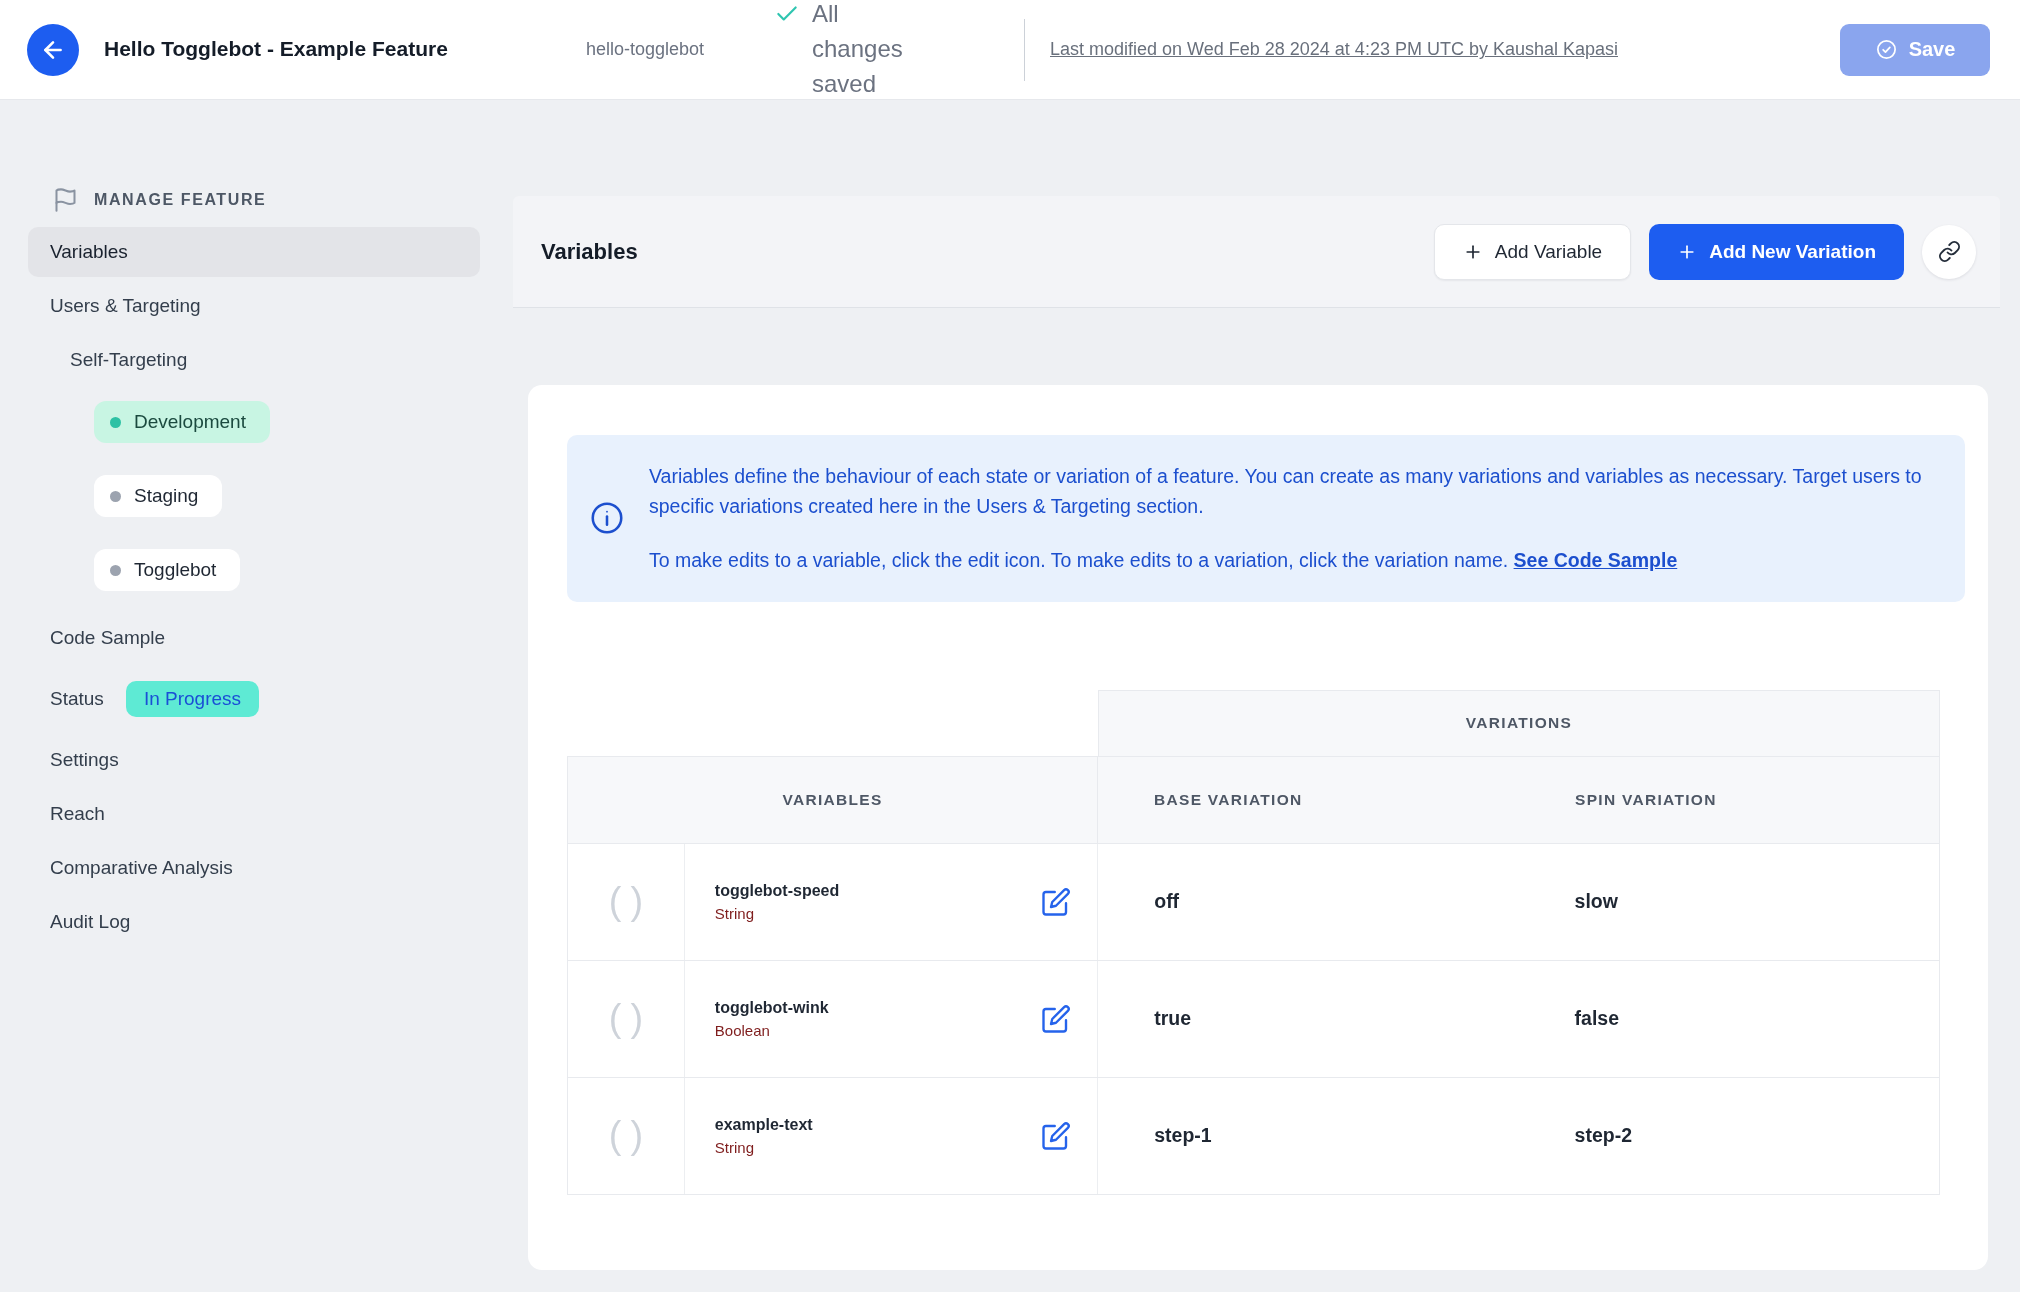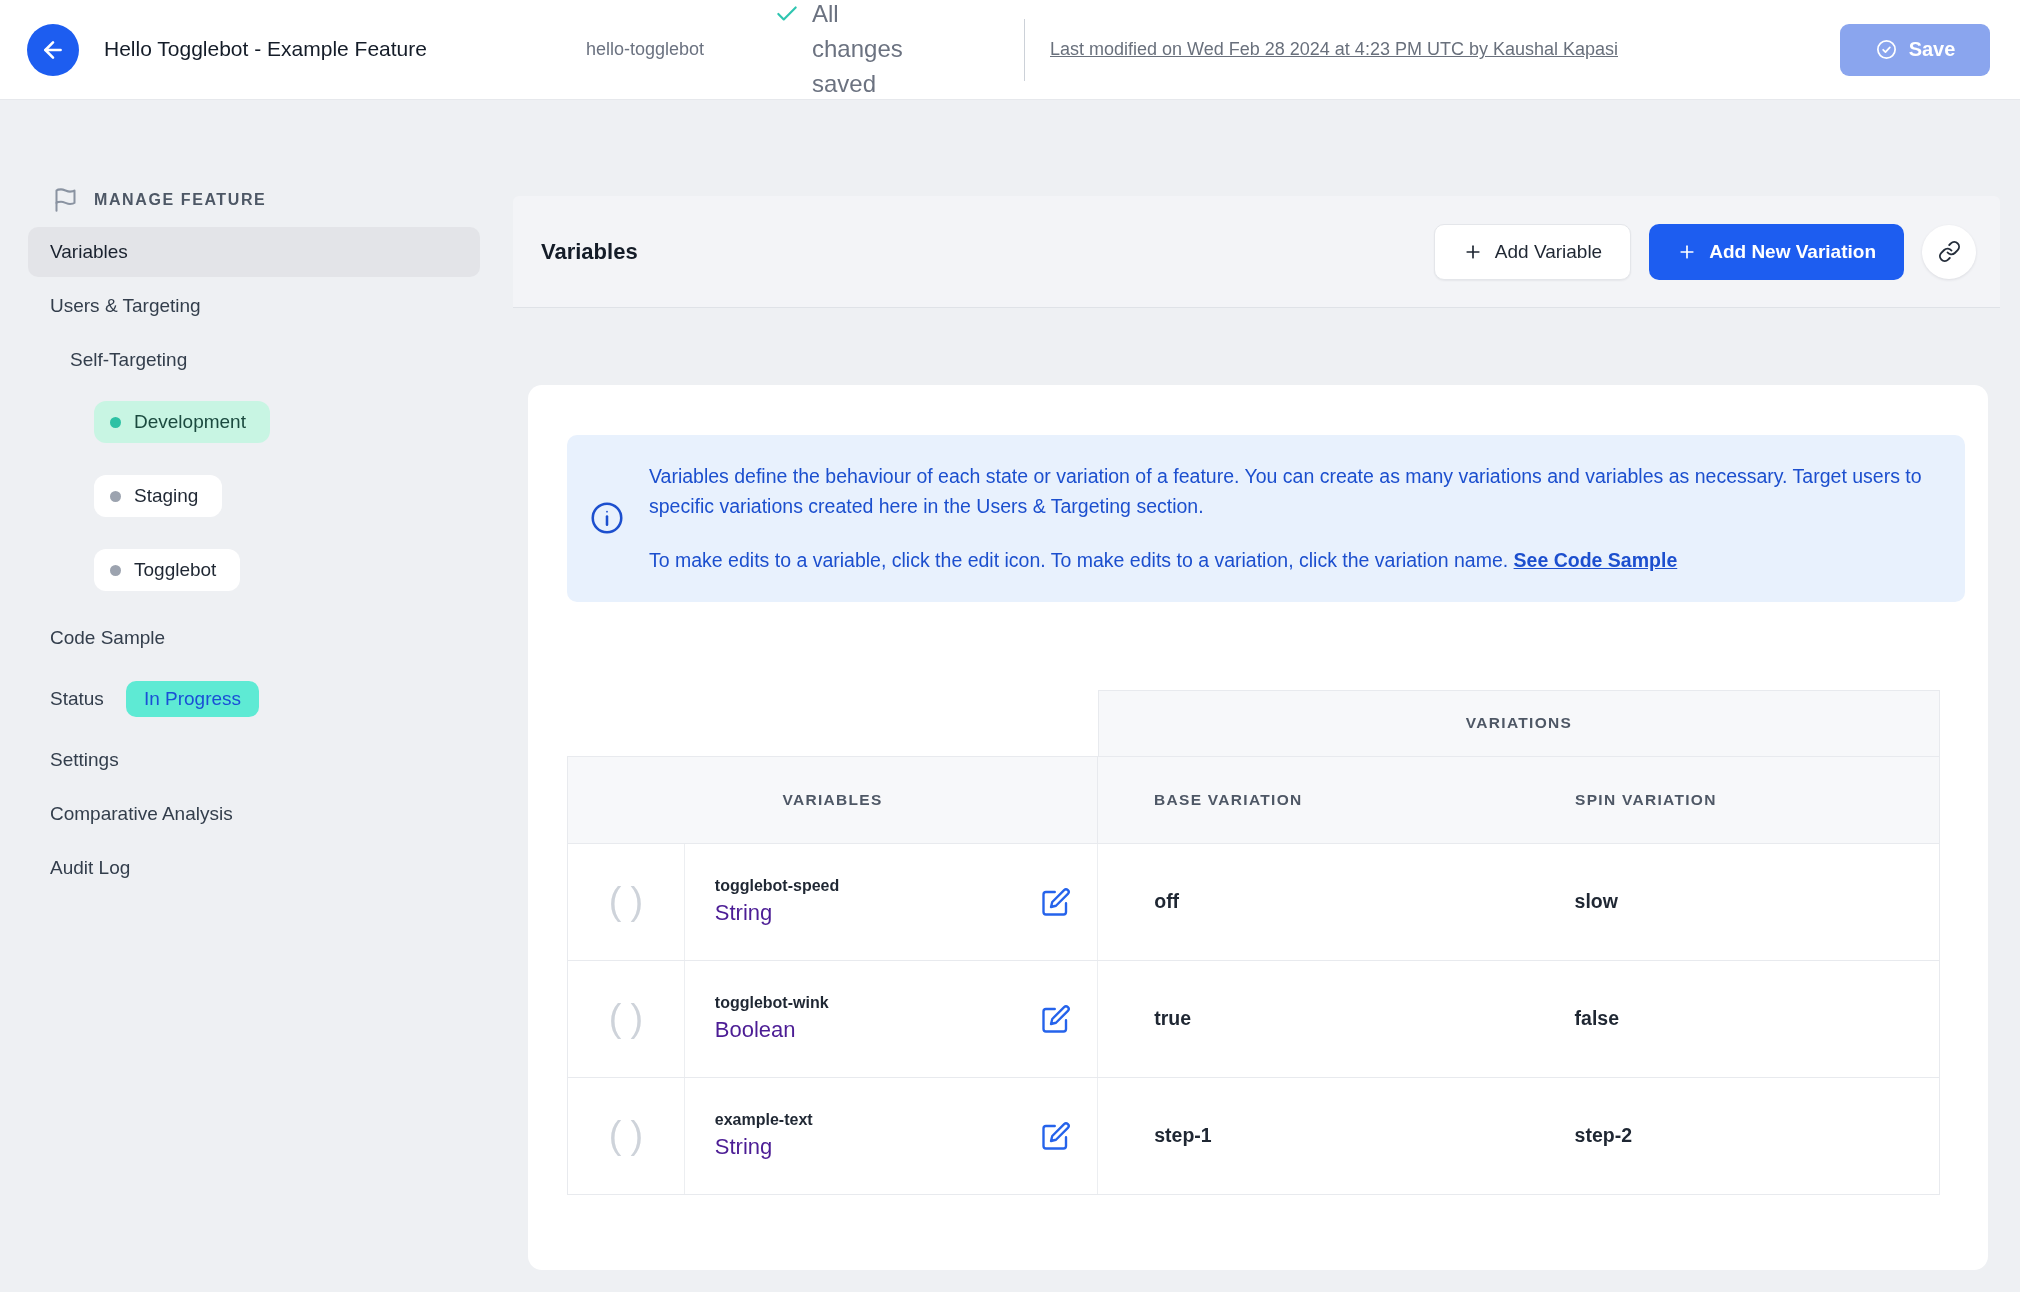--- a/index.html
+++ b/index.html
@@ -19,21 +19,21 @@
     padding: 0 30px 0 27px;
   }
   .back-btn {
     width: 52px; height: 52px; border-radius: 50%;
     background: #1d5df0; border: none; cursor: pointer;
     display: flex; align-items: center; justify-content: center;
     flex: 0 0 auto;
   }
   .feature-title {
     margin-left: 25px; width: 372px;
-    font-size: 21px; font-weight: 400; color: #141c28;
+    font-size: 21px; font-weight: 700; color: #141c28;
     line-height: 1.38;
   }
   .feature-key {
     margin-left: 110px; width: 122px;
     font-size: 18px; color: #6b7280; line-height: 1.45;
     word-break: break-word;
   }
   .saved-status { margin-left: 66px; display: flex; align-items: flex-start; gap: 12px; }
   .saved-text { width: 118px; font-size: 24px; color: #6b7280; line-height: 1.45; }
   .header-divider { width: 1px; height: 62px; background: #ccd1d8; margin-left: 94px; flex: 0 0 auto; }
@@ -165,21 +165,21 @@
   .parens {
     color: #ced3da; font-size: 38px; letter-spacing: 9px;
     padding-left: 9px; font-weight: 500; user-select: none;
   }
   .cell-name {
     width: 414px; border-right: 1px solid #eceef1;
     display: flex; align-items: center;
     padding: 0 26px 0 30px;
   }
   .var-name { font-size: 16px; font-weight: 700; color: #1f2733; line-height: 1.5; }
-  .var-type { font-size: 22px; color: #4c1d95; line-height: 1.4; }
+  .var-type { font-size: 15px; color: #7f1d1d; line-height: 1.4; }
   .edit-btn { margin-left: auto; background: none; border: none; cursor: pointer; display: flex; }
   .cell-val {
     width: 421px; display: flex; align-items: center;
     padding-left: 56px; font-weight: 600; color: #1f2733; font-size: 19.5px;
   }
 
   svg { display: block; }
 </style>
 </head>
 <body>
@@ -251,20 +251,21 @@
     <div class="side-item">Code Sample</div>
 
     <div class="side-item status-row">
       <span>Status</span>
       <span class="status-badge">In Progress</span>
     </div>
 
     <div class="side-item">Settings</div>
 
 
+    <div class="side-item">Reach</div>
     <div class="side-item">Comparative Analysis</div>
     <div class="side-item">Audit Log</div>
   </div>
 
   <div class="main">
     <div class="toolbar">
       <div class="toolbar-title">Variables</div>
       <div class="toolbar-actions">
         <button class="btn btn-secondary">
           <span>

